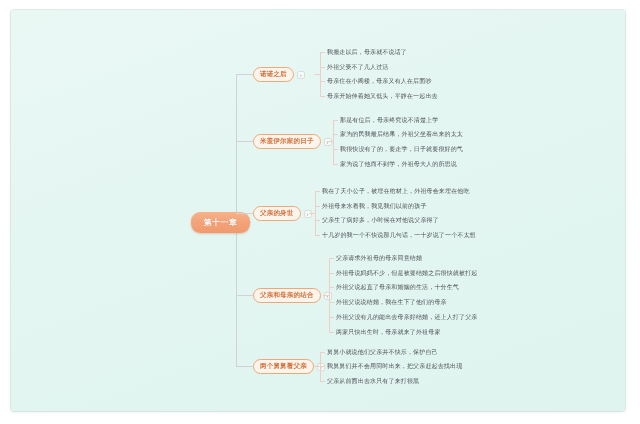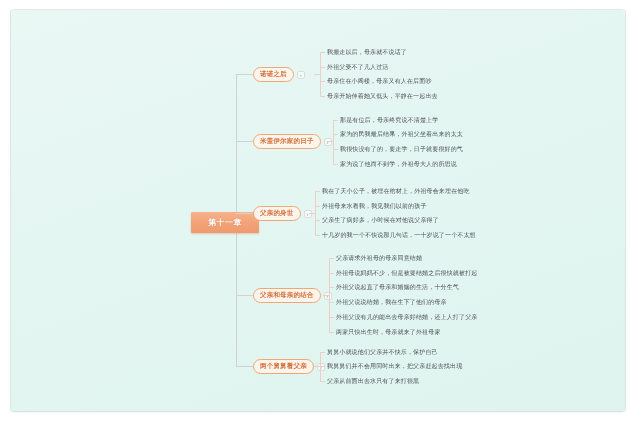--- a/index.html
+++ b/index.html
@@ -34,23 +34,23 @@
     box-shadow: 0 1px 3px rgba(120,140,140,0.18),
                 0 0 0 1px rgba(200,225,220,0.55);
     overflow: hidden;
   }
 
   
   #root-node {
     position: absolute;
     left: 180px;
     top: 202px;
-    width: 68px;
+    width: 59px;
     height: 21px;
-    border-radius: 1px;
+    border-radius: 9px;
     background: linear-gradient(180deg, #f7b389 0%, #f3a177 55%, #f09b6f 100%);
     box-shadow: 0 1px 2px rgba(190,120,80,0.35);
     display: flex;
     align-items: center;
     justify-content: center;
     box-sizing: border-box;
   }
   #root-node .root-label {
     font-size: 8px;
     color: #ffffff;

